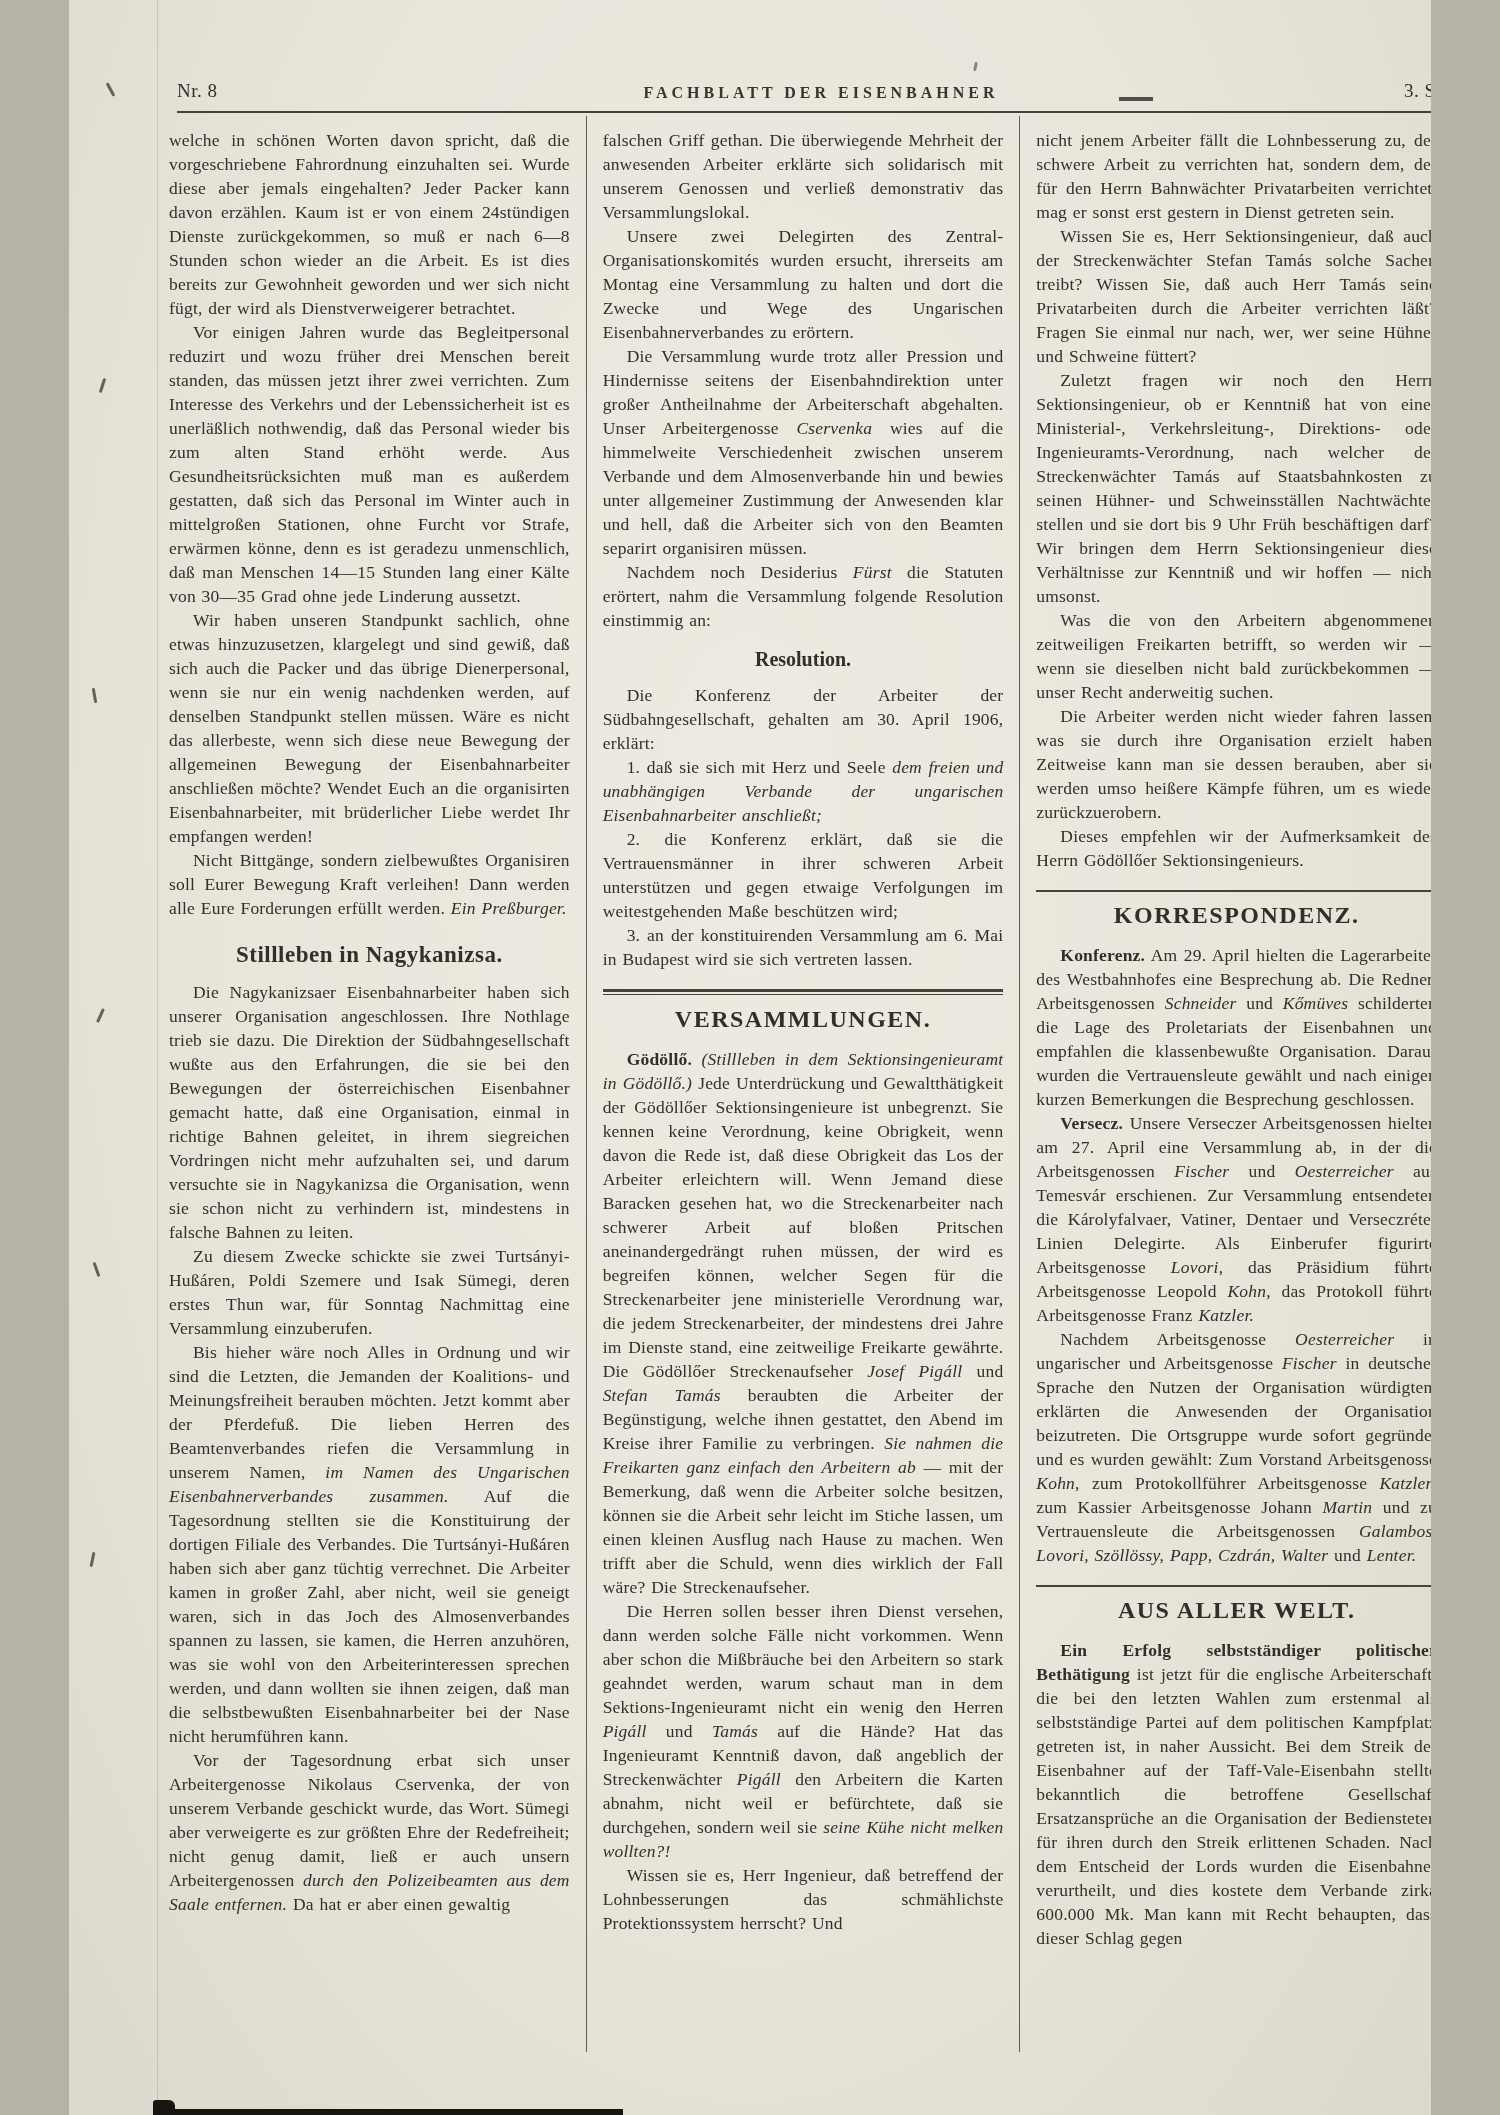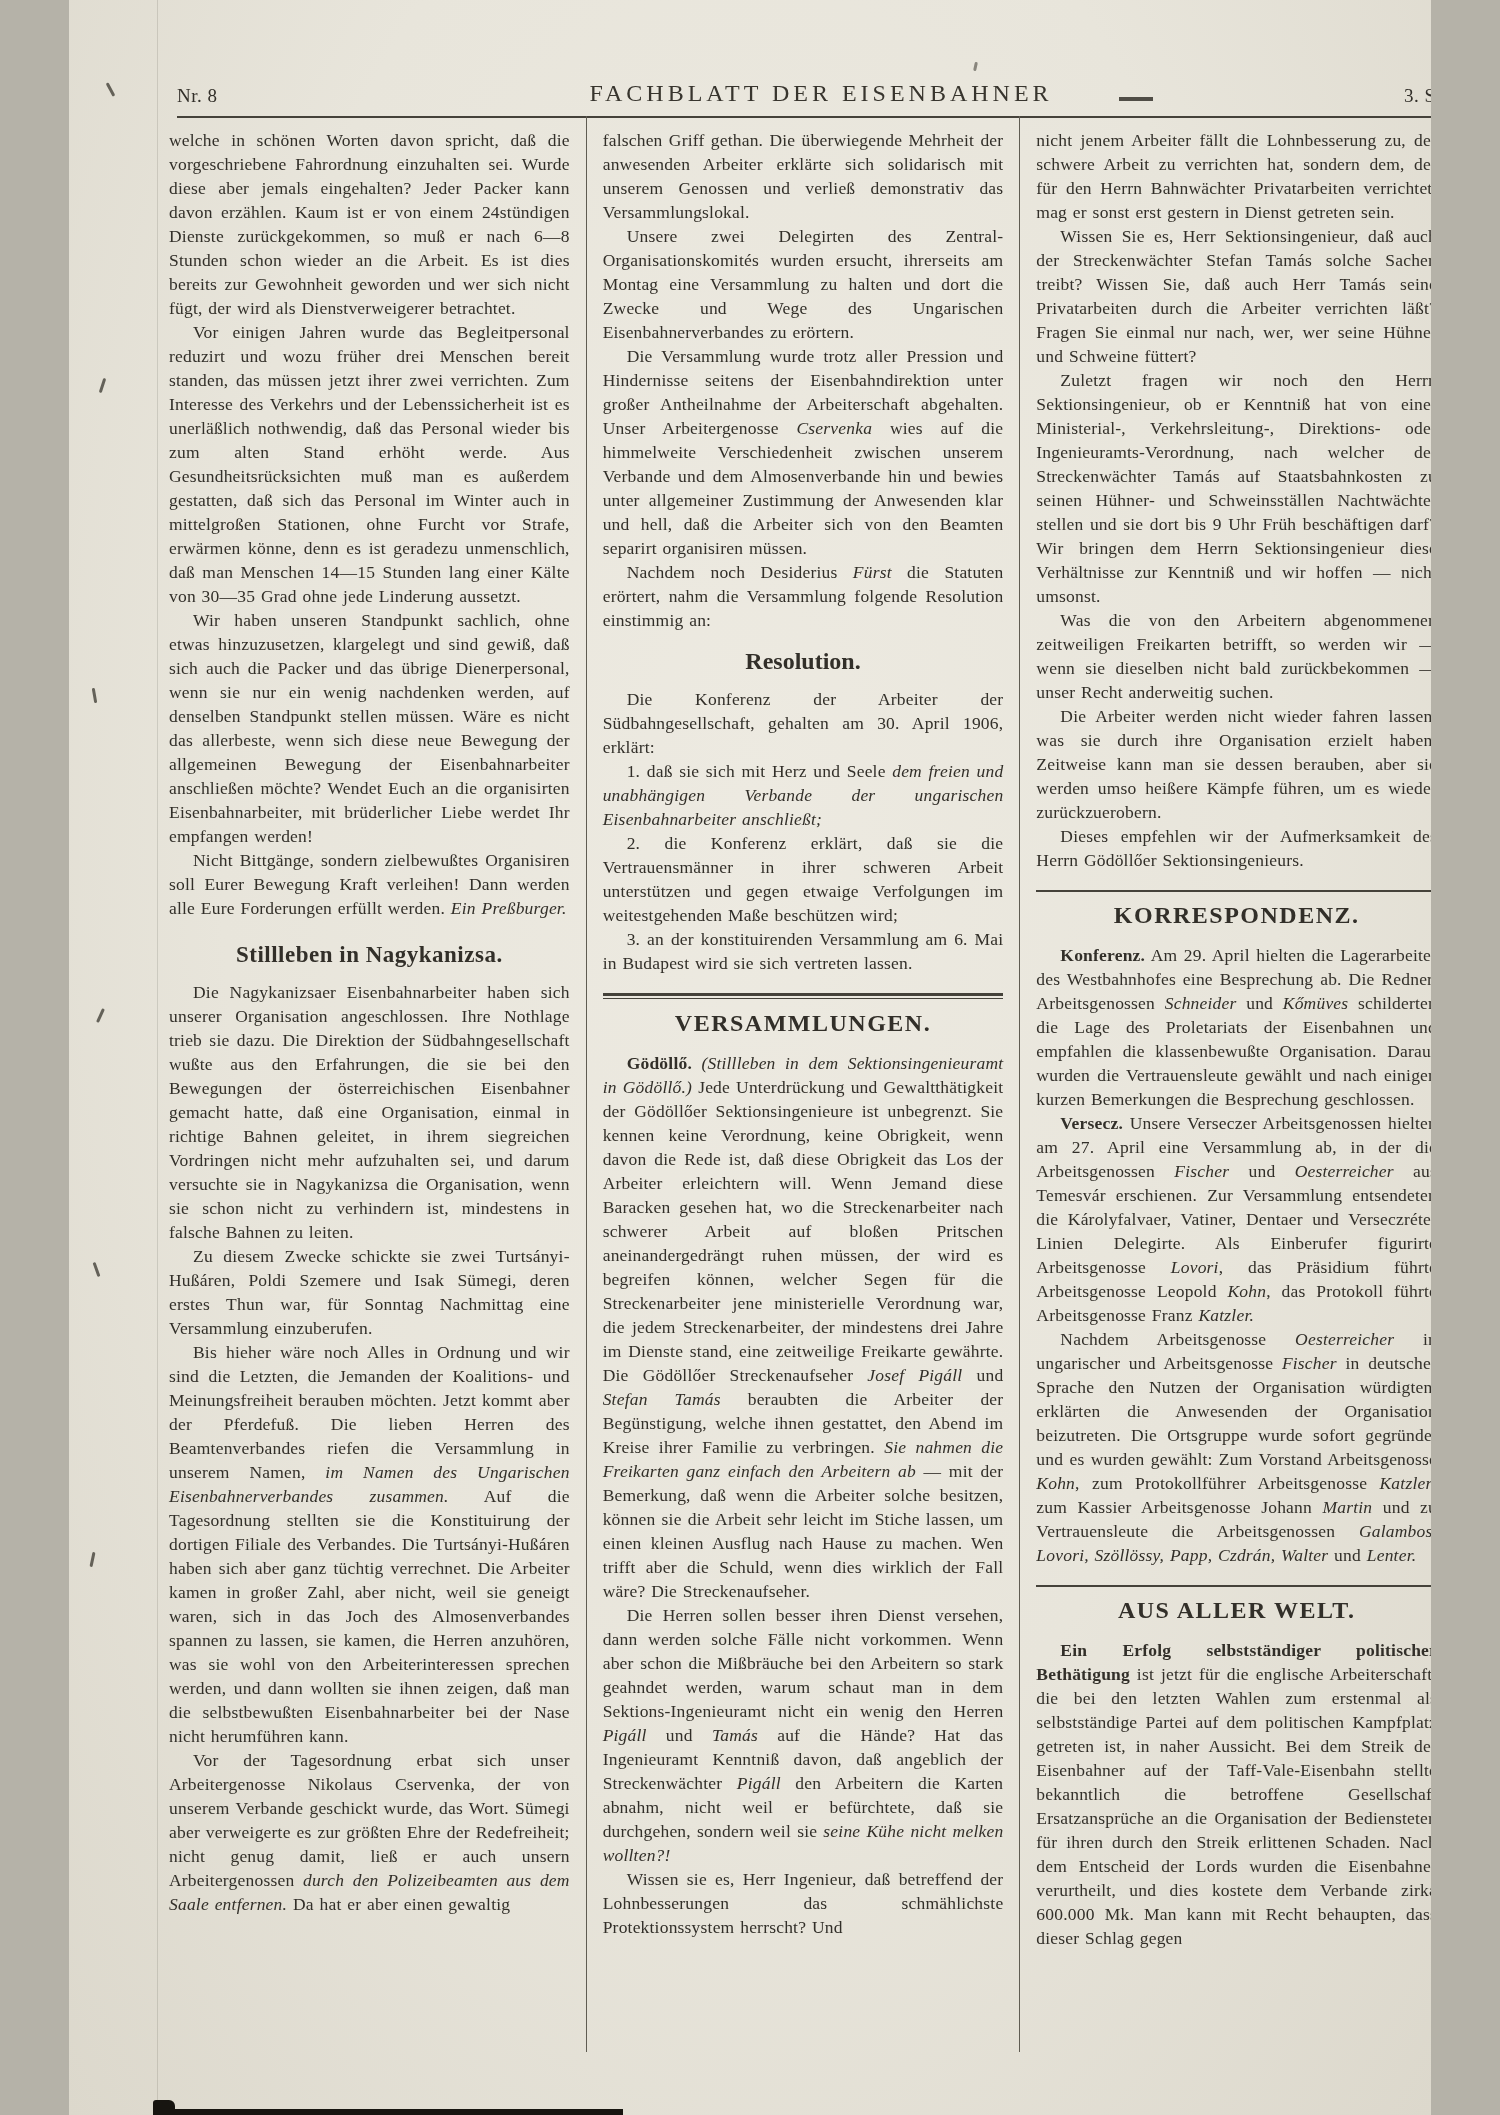--- a/index.html
+++ b/index.html
@@ -22,22 +22,22 @@
     display: grid;
     grid-template-columns: 1fr auto 1fr;
     align-items: end;
     padding-bottom: 9px;
     border-bottom: 2px solid #45423a;
   }
   .issue-no  { justify-self: start; font-size: 19px; letter-spacing: .5px; }
   .page-no   { justify-self: end;   font-size: 19px; letter-spacing: .5px; }
   .masthead-title {
     justify-self: center;
-    font-size: 24px;
-    font-weight: normal;
+    font-size: 16px;
+    font-weight: bold;
     letter-spacing: 4px;
     color: #38352e;
   }
   
   .columns {
     position: absolute;
     top: 116px; left: 84px;
     width: 1300px; height: 1936px;
     display: flex;
   }
@@ -65,21 +65,21 @@
   h2.article {
     margin: 22px 0 12px 0;
     text-align: center;
     font-size: 23px;
     font-weight: bold;
     letter-spacing: .5px;
   }
   h3.subhead {
     margin: 16px 0 12px 0;
     text-align: center;
-    font-size: 24px;
+    font-size: 20px;
     font-weight: bold;
   }
   h2.section {
     margin: 10px 0 14px 0;
     text-align: center;
     font-size: 24px;
     font-weight: bold;
     letter-spacing: 1.5px;
   }
   .rule-double {

